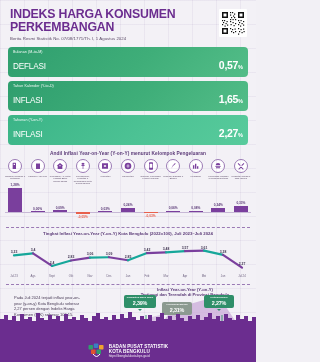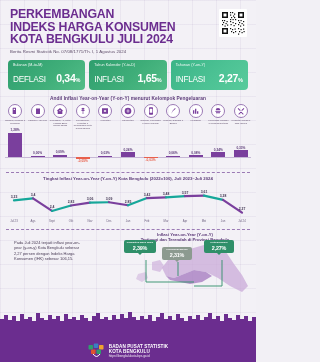--- a/index.html
+++ b/index.html
@@ -26,21 +26,21 @@
   .header { position: relative; padding: 8px 8px 2px 10px; }
   .title { color: #6b2d8f; font-weight: bold; font-size: 12.3px; line-height: 12.6px; letter-spacing: -.2px; }
   .subtitle { color: #5b4a66; font-size: 4.3px; margin-top: 3px; letter-spacing: .05px; }
   .qr {
     position: absolute; right: 9px; top: 9px; width: 28px; height: 28px;
     background: #fff; padding: 2px; border-radius: 1px;
   }
   .qr svg { display: block; }
 
   
-  .stats { display: flex; gap: 4px; padding: 4px 8px 0 8px; }
+  .stats { display: flex; gap: 4px; padding: 4px 8px 0 8px; flex-direction: column; }
   .stat {
     flex: 1; border-radius: 4px; padding: 3px 5px 4px 5px; color: #fff;
     position: relative; overflow: hidden;
   }
   .stat.s1 { background: linear-gradient(135deg,#2f9e6e 0%, #3fae79 55%, #53bd88 100%); }
   .stat.s2 { background: linear-gradient(135deg,#2f9e6e 0%, #3fae79 55%, #53bd88 100%); }
   .stat.s3 { background: linear-gradient(135deg,#3bb487 0%, #4cc294 55%, #58cb9c 100%); }
   .stat-label { font-size: 3.6px; opacity: .95; letter-spacing: .1px; }
   .stat-row { display: flex; align-items: baseline; justify-content: space-between; margin-top: 1px; }
   .stat-word { font-size: 8.2px; font-weight: 300; letter-spacing: -.2px; }
@@ -146,23 +146,22 @@
   .bps-l3 { font-size: 3.1px; line-height: 4px; opacity: .9; }
 </style>
 </head>
 <body>
 
 <div class="page">
   <div class="grid-bg"></div>
 
   <div class="header">
     <div class="title">
+      <div>INDEKS HARGA KONSUMEN</div>
       <div>PERKEMBANGAN</div>
-      <div>INDEKS HARGA KONSUMEN</div>
-      <div>KOTA BENGKULU JULI 2024</div>
     </div>
     <div class="subtitle">Berita Resmi Statistik No. 07/08/1771/Th. I, 1 Agustus 2024</div>
     <div class="qr">
       <svg viewBox="0 0 24 24" width="24" height="24">
         <rect width="24" height="24" fill="#fff"></rect>
         <g fill="#111">
           <rect x="1" y="1" width="6" height="6"></rect>
             <rect x="2.5" y="2.5" width="3" height="3" fill="#fff"></rect>
           <rect x="17" y="1" width="6" height="6"></rect>
             <rect x="18.5" y="2.5" width="3" height="3" fill="#fff"></rect>
@@ -215,21 +214,21 @@
         </g>
       </svg>
     </div>
   </div>
 
   <div class="stats">
     <div class="stat s1">
       <div class="stat-label">Bulanan (M-to-M)</div>
       <div class="stat-row">
         <span class="stat-word">DEFLASI</span>
-        <span><span class="stat-val">0,34</span><span class="stat-pct">%</span></span>
+        <span><span class="stat-val">0,57</span><span class="stat-pct">%</span></span>
       </div>
     </div>
     <div class="stat s2">
       <div class="stat-label">Tahun Kalender (Y-to-D)</div>
       <div class="stat-row">
         <span class="stat-word">INFLASI</span>
         <span><span class="stat-val">1,65</span><span class="stat-pct">%</span></span>
       </div>
     </div>
     <div class="stat s3">

